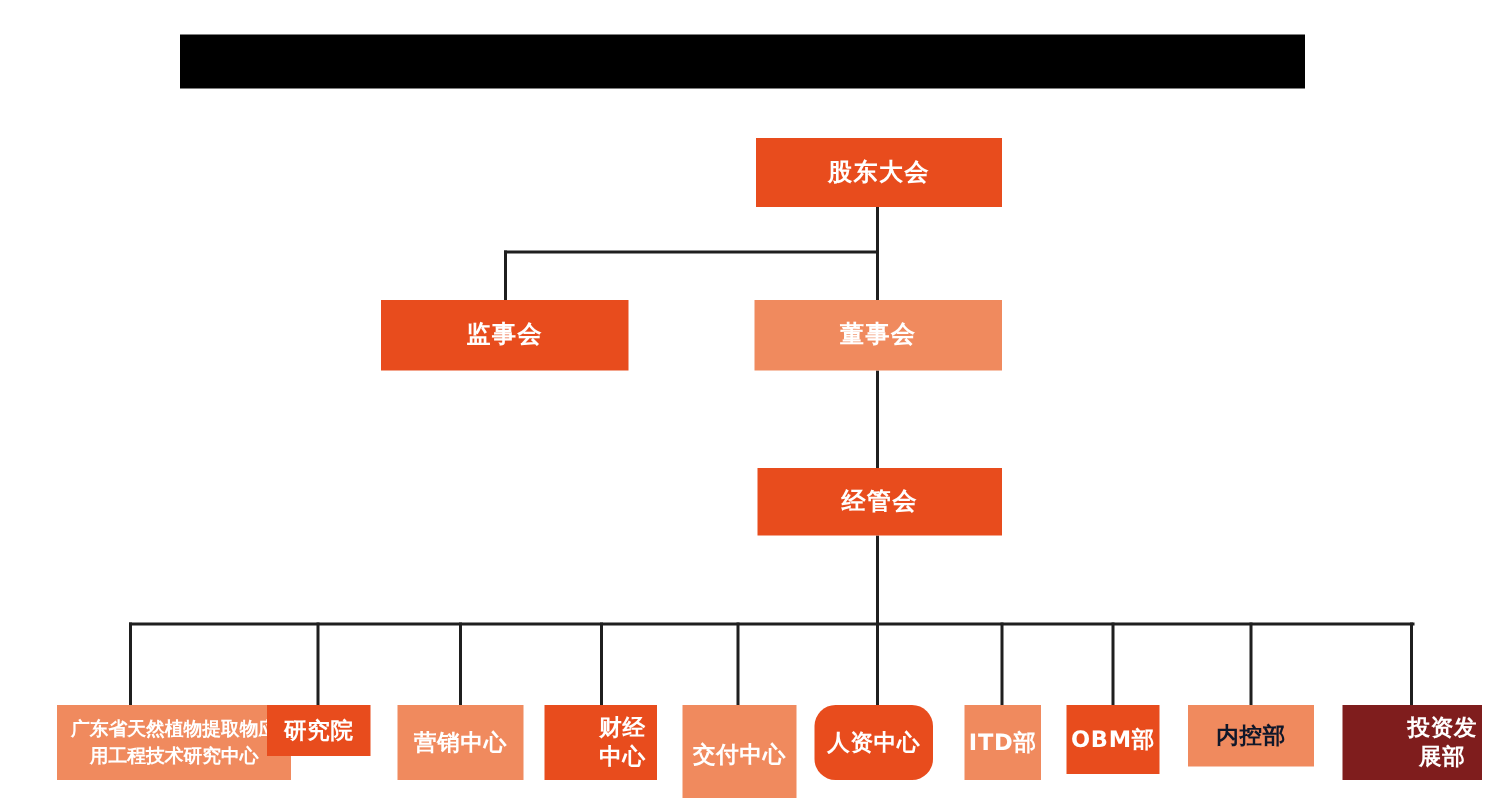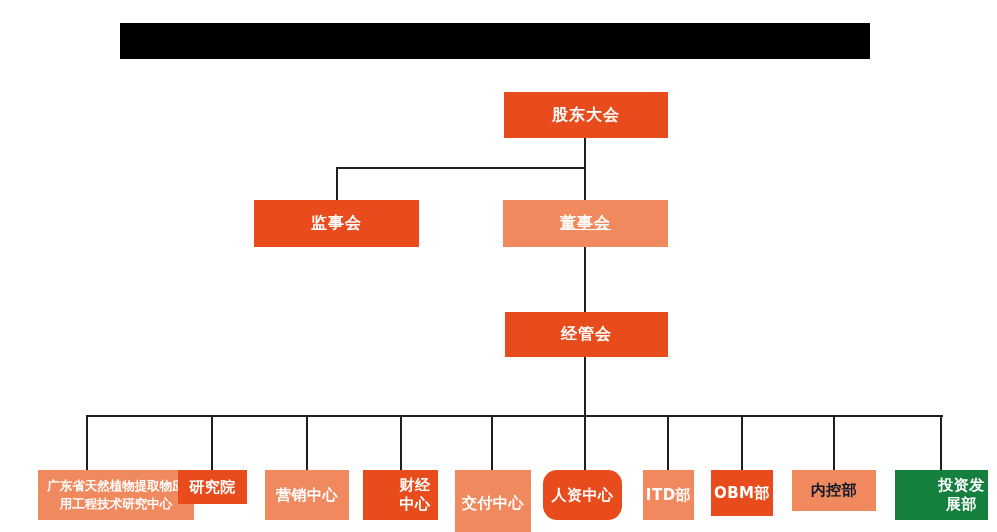--- a/index.html
+++ b/index.html
@@ -39,21 +39,21 @@
       <div class="line" style="left: 667px; top: 415px; width: 2px; height: 55px; background: rgb(31, 31, 31);"></div>
       <div class="line" style="left: 741px; top: 415px; width: 2px; height: 55px; background: rgb(31, 31, 31);"></div>
       <div class="line" style="left: 833px; top: 415px; width: 2px; height: 55px; background: rgb(31, 31, 31);"></div>
       <div class="line" style="left: 940px; top: 415px; width: 2px; height: 55px; background: rgb(31, 31, 31);"></div>
       <div class="node" style="left: 504px; top: 92px; width: 164px; height: 46px; background: rgb(232, 76, 29); color: rgb(255, 255, 255);">
         <span>股东大会</span>
       </div>
       <div class="node" style="left: 254px; top: 200px; width: 165px; height: 47px; background: rgb(232, 76, 29); color: rgb(255, 255, 255);">
         <span>监事会</span>
       </div>
-      <div class="node" style="left: 503px; top: 200px; width: 165px; height: 47px; background: rgb(240, 138, 94); color: rgb(255, 255, 255); text-decoration: underline;">
+      <div class="node" style="left: 503px; top: 200px; width: 165px; height: 47px; background: rgb(240, 138, 94); color: rgb(255, 255, 255);">
         <span>董事会</span>
       </div>
       <div class="node" style="left: 505px; top: 312px; width: 163px; height: 45px; background: rgb(232, 76, 29); color: rgb(255, 255, 255);">
         <span>经管会</span>
       </div>
       <div class="node lower small" style="left: 4px; top: 470px; width: 156px; height: 50px; background: rgb(240, 138, 94); color: rgb(255, 255, 255); margin-left: 34px;">
         <span>广东省天然植物提取物应用工程技术研究中心</span>
       </div>
       <div class="node lower" style="left: 178px; top: 470px; width: 69px; height: 34px; background: rgb(232, 76, 29); color: rgb(255, 255, 255);">
         <span>研究院</span>
@@ -72,17 +72,17 @@
       </div>
       <div class="node lower" style="left: 643px; top: 470px; width: 51px; height: 50px; background: rgb(240, 138, 94); color: rgb(255, 255, 255);">
         <span>ITD部</span>
       </div>
       <div class="node lower" style="left: 711px; top: 470px; width: 62px; height: 46px; background: rgb(232, 76, 29); color: rgb(255, 255, 255);">
         <span>OBM部</span>
       </div>
       <div class="node lower" style="left: 792px; top: 470px; width: 84px; height: 41px; background: rgb(240, 138, 94); color: #0f172a;">
         <span>内控部</span>
       </div>
-      <div class="node lower" style="left: 895px; top: 470px; width: 93px; height: 50px; background: #15803d; color: rgb(255, 255, 255); padding-left: 40px;">
+      <div class="node lower" style="left: 895px; top: 470px; width: 93px; height: 50px; background: #7f1d1d; color: rgb(255, 255, 255); padding-left: 40px;">
         <span>投资发展部</span>
       </div>
     </div>
 </div>
 
 </body></html>

